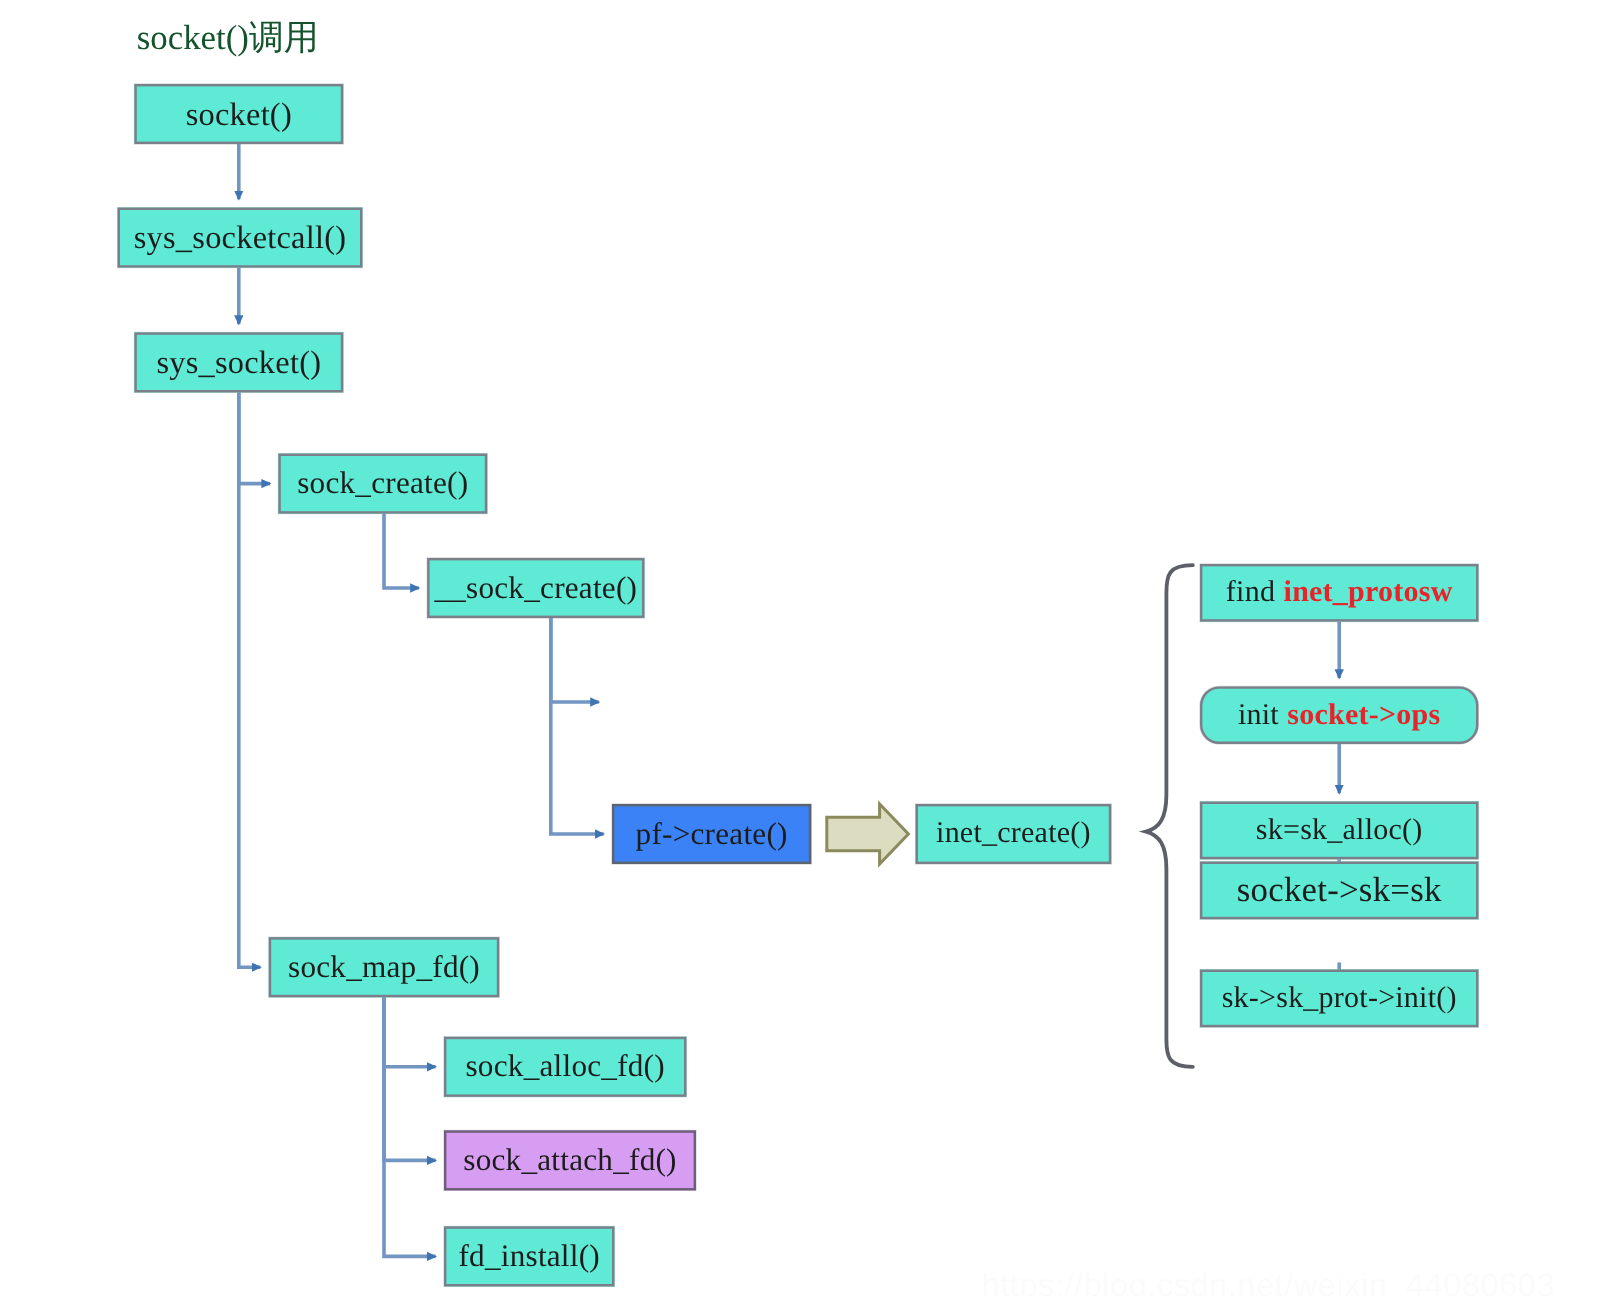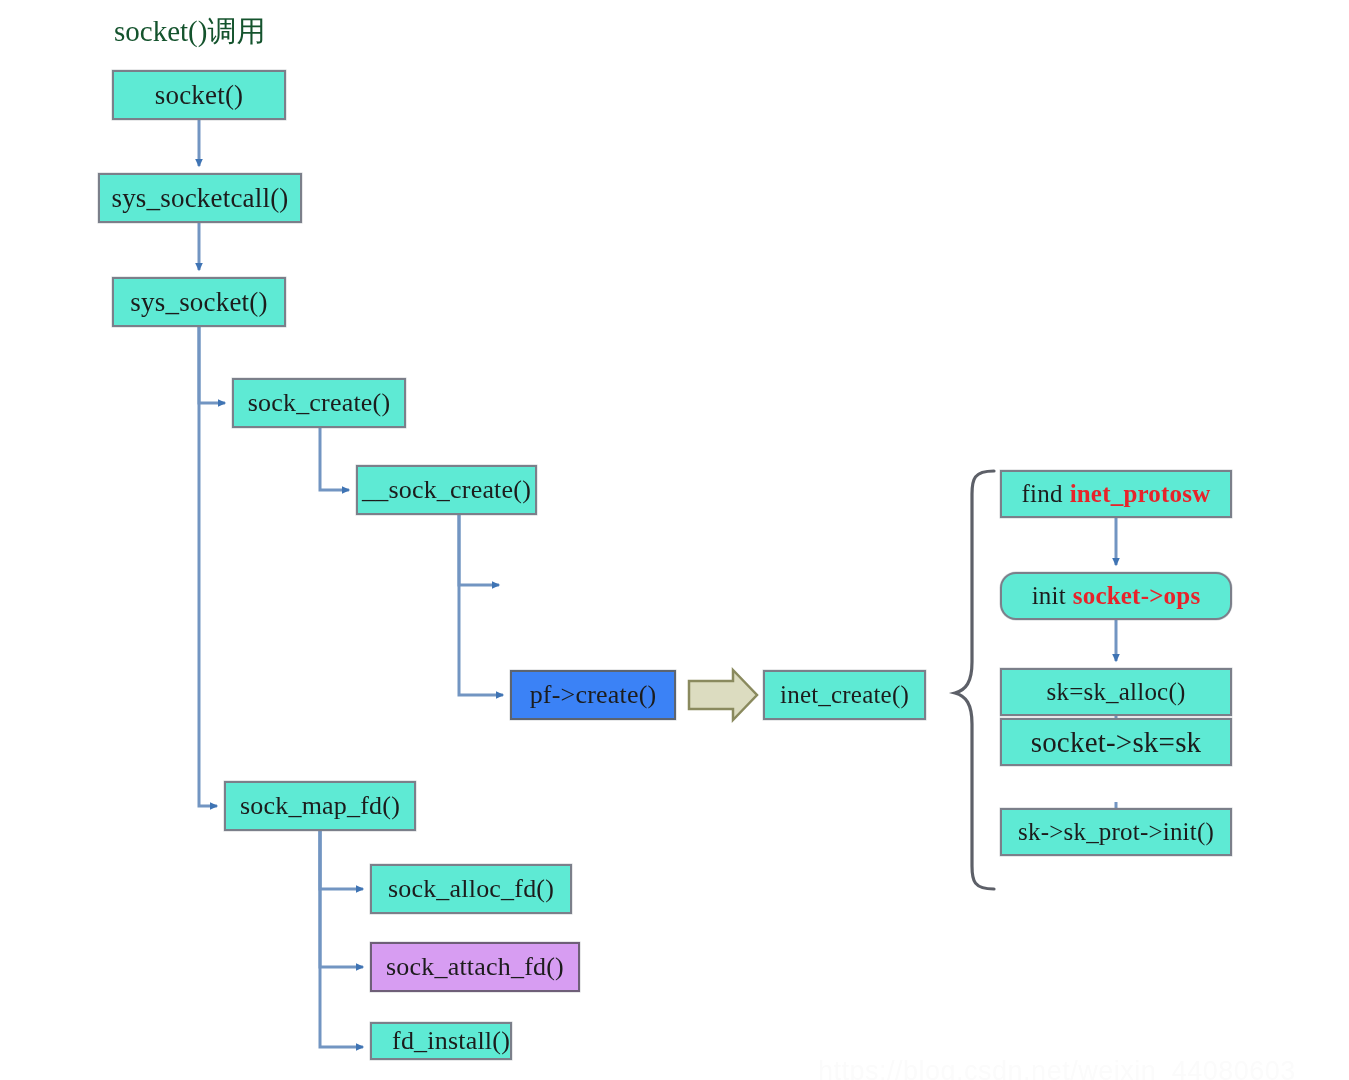--- a/index.html
+++ b/index.html
@@ -173,19 +173,19 @@
   </div>
 
   <div class="node" style="left:370px;top:864px;width:202px;height:50px;font-size:26px;">
     <span>sock_alloc_fd()</span>
   </div>
 
   <div class="node purple" style="left:370px;top:942px;width:210px;height:50px;font-size:26px;">
     <span>sock_attach_fd()</span>
   </div>
 
-  <div class="node" style="left:370px;top:1022px;width:142px;height:38px;font-size:26px;justify-content:flex-end;">
+  <div class="node" style="left:370px;top:1022px;width:142px;height:50px;font-size:26px;">
     <span>fd_install()</span>
   </div>
 
   <div id="watermark">https://blog.csdn.net/weixin_44080603</div>
 
 </div>
 
 </body></html>

